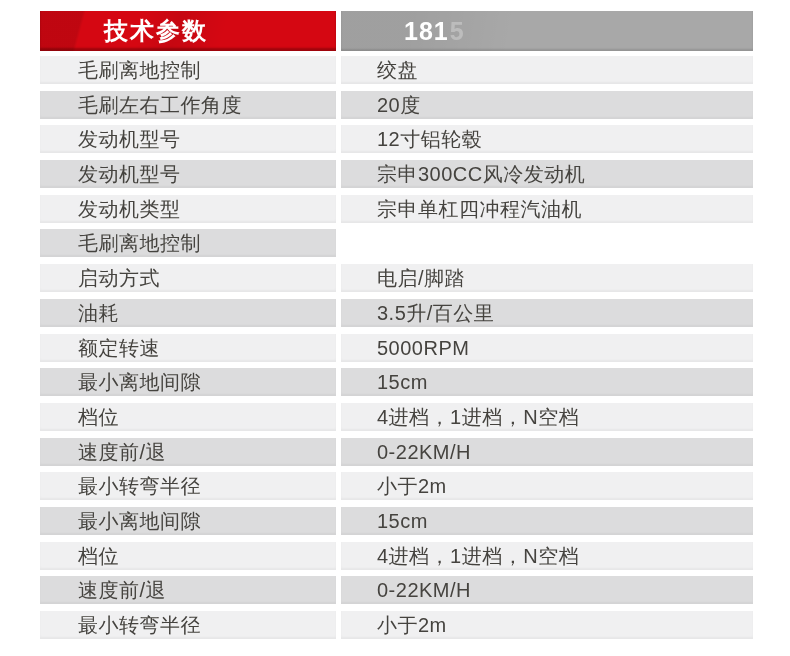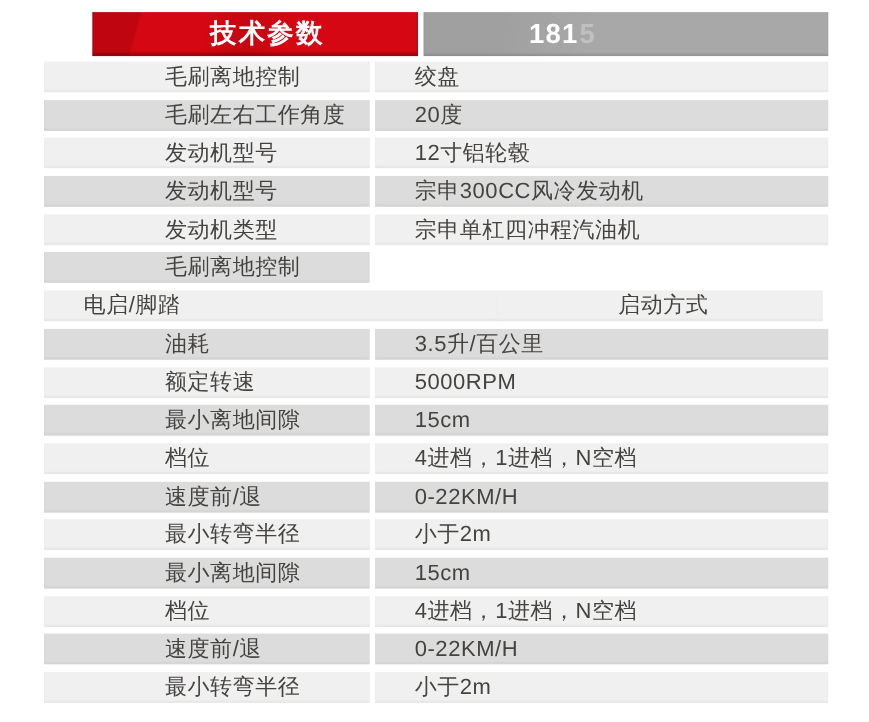--- a/index.html
+++ b/index.html
@@ -15,43 +15,43 @@
   .sheet{position:relative;width:790px;height:656px;background:#ffffff;}
   .content{position:absolute;left:40px;top:11px;width:713px;}
   .header{display:flex;height:40px;margin-bottom:5px;}
   .header-left{
     width:296px;margin-right:5px;
     background:
       linear-gradient(105deg, rgba(0,0,0,0.10) 0%, rgba(0,0,0,0.10) 14%, rgba(0,0,0,0) 15%,
                       rgba(0,0,0,0) 34%, rgba(0,0,0,0.07) 46%, rgba(0,0,0,0) 62%),
       var(--red);
     box-shadow:inset 0 -3px 2px rgba(60,0,0,0.35);
-    display:flex;align-items:center;padding-left:107px;margin-left:44px;
+    display:flex;align-items:center;padding-left:64px;
   }
   .header-left .title{
     color:#ffffff;font-size:24px;font-weight:bold;letter-spacing:2px;line-height:1;
   }
   .header-right{
     flex:1;
     background:
       linear-gradient(100deg, rgba(0,0,0,0.05) 0%, rgba(0,0,0,0.05) 18%, rgba(0,0,0,0) 42%),
       var(--gray);
     box-shadow:inset 0 -2px 2px rgba(0,0,0,0.12);
-    display:flex;align-items:center;padding-left:96px;
+    display:flex;align-items:center;padding-left:63px;
   }
   .header-right .model{
     color:#ffffff;font-size:25px;font-weight:bold;letter-spacing:1px;line-height:1;
   }
   .header-right .ghost{
     color:#ffffff;opacity:0.28;font-size:25px;font-weight:bold;line-height:1;margin-left:1px;
   }
   .rows{display:block;}
   .row{display:flex;height:28px;margin-bottom:6.7px;}
   .cell{display:flex;align-items:center;box-shadow:inset 0 -2px 2px rgba(0,0,0,0.04);}
-  .cell.label{width:296px;margin-right:5px;padding-left:110px;}
+  .cell.label{width:296px;margin-right:5px;padding-left:38px;}
   .cell.value{flex:1;padding-left:36px;}
   .row:nth-child(odd) .cell{background:var(--row-light);}
   .row:nth-child(even) .cell{background:var(--row-dark);}
   .cell span{font-size:20px;line-height:1;letter-spacing:0.5px;white-space:nowrap;}
 </style>
 </head>
 <body>
 
 <div class="sheet">
   <div class="content">
@@ -112,26 +112,26 @@
     </div>
   </div>
 
   <div class="row">
     <div class="cell label">
       <span>毛刷离地控制</span>
     </div>
   </div>
 
   <div class="row">
+    <div class="cell label">
+      <span>启动方式</span>
+    </div>
     <div class="cell value">
       <span>电启/脚踏</span>
     </div>
-    <div class="cell label">
-      <span>启动方式</span>
-    </div>
   </div>
 
   <div class="row">
     <div class="cell label">
       <span>油耗</span>
     </div>
     <div class="cell value">
       <span>3.5升/百公里</span>
     </div>
   </div>

